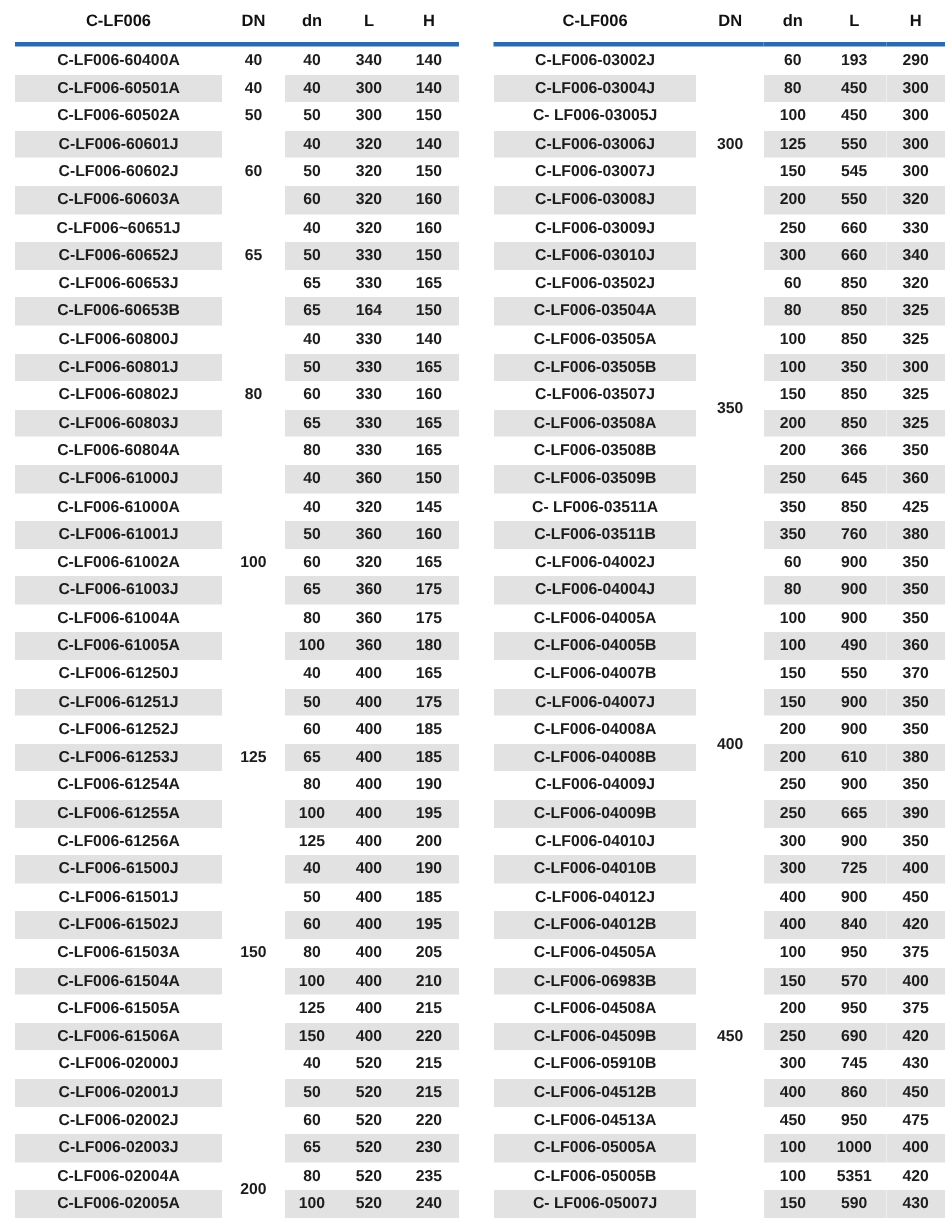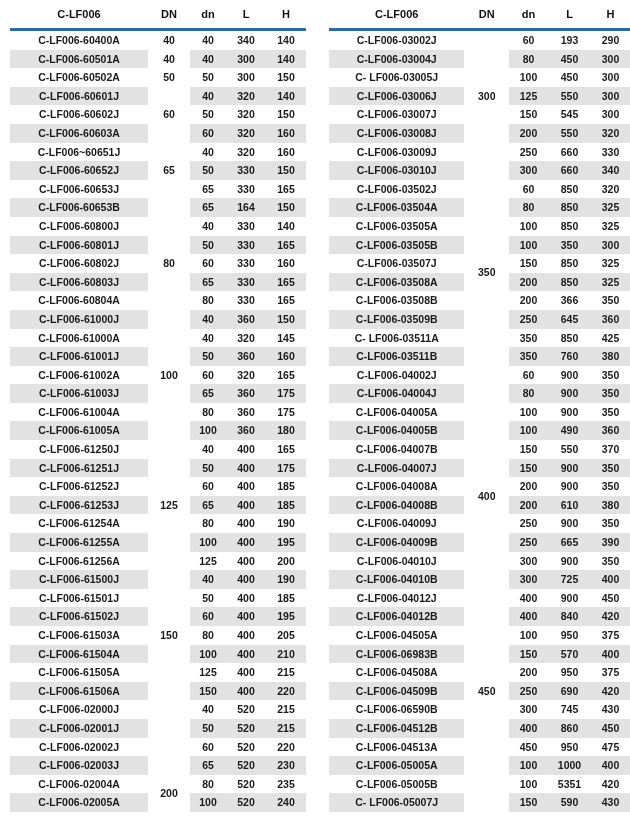--- a/index.html
+++ b/index.html
@@ -654,21 +654,21 @@
             <td class="c-num">375</td>
           </tr>
           <tr>
             <td class="c-name">C-LF006-04509B</td>
             <td class="c-dngroup">450</td>
             <td class="c-num">250</td>
             <td class="c-num">690</td>
             <td class="c-num">420</td>
           </tr>
           <tr>
-            <td class="c-name">C-LF006-06590B</td>
+            <td class="c-name">C-LF006-05910B</td>
             <td class="c-dngroup"></td>
             <td class="c-num">300</td>
             <td class="c-num">745</td>
             <td class="c-num">430</td>
           </tr>
           <tr>
             <td class="c-name">C-LF006-04512B</td>
             <td class="c-dngroup"></td>
             <td class="c-num">400</td>
             <td class="c-num">860</td>

